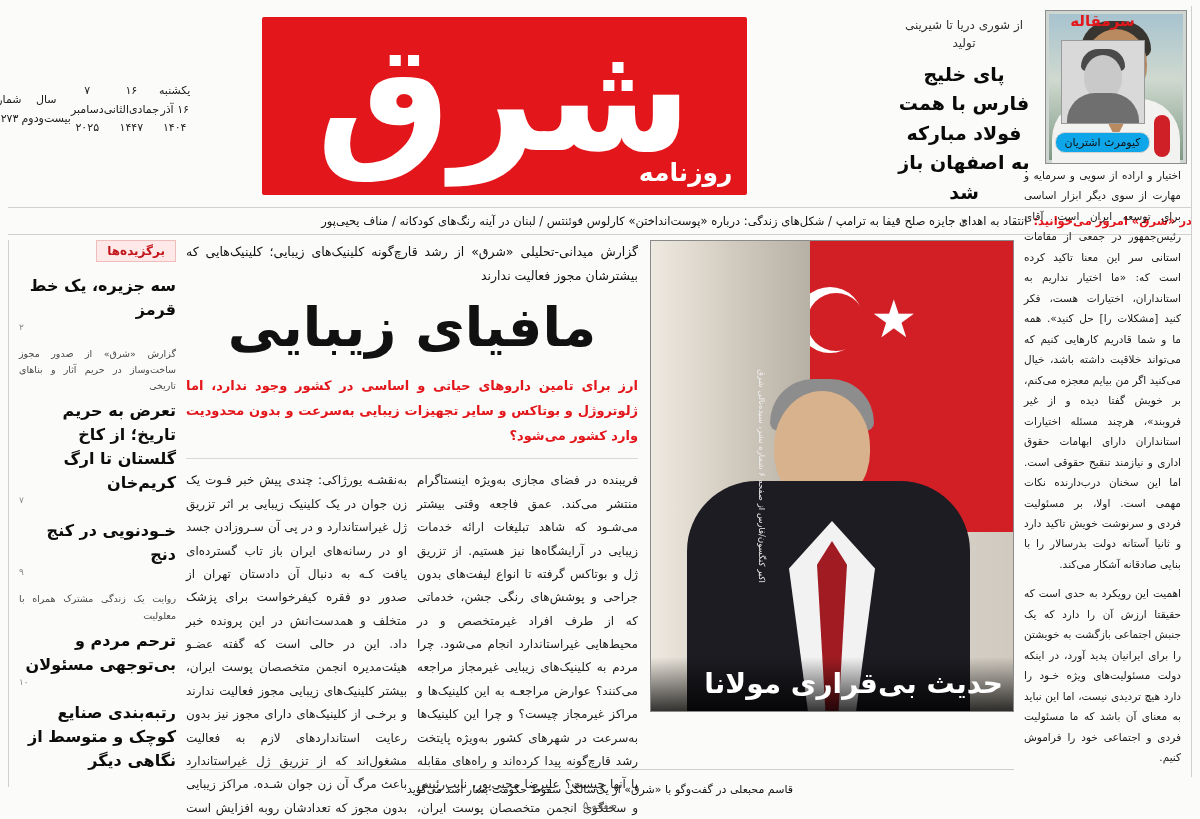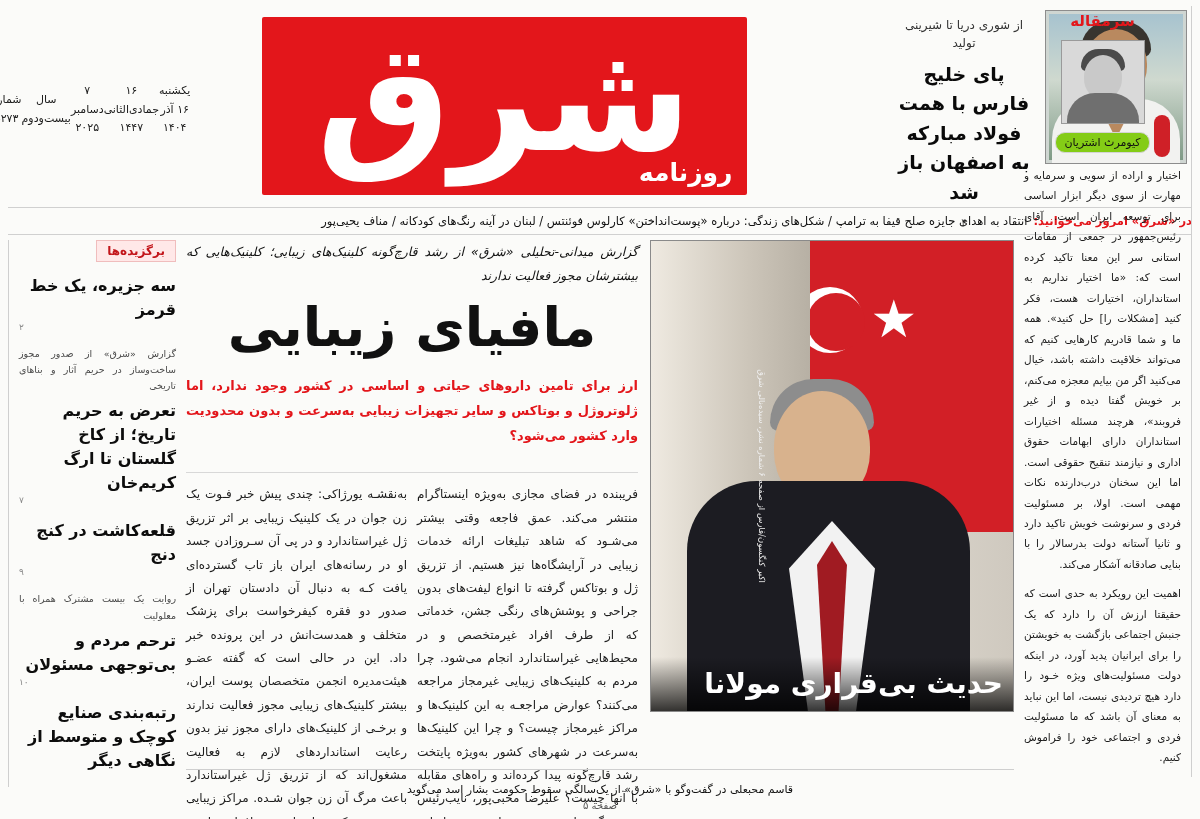--- a/index.html
+++ b/index.html
@@ -39,21 +39,21 @@
   .mh-right div{font-size:11px;color:#1b1b1b;line-height:1.7;text-align:center;}
   .mh-right .sep{width:70px;height:1px;background:#bdbdbd;margin:2px 0;}
   
   .edit-col{position:absolute;top:6px;right:8px;width:168px;border-right:1px solid #cfcfcf;padding-right:10px;box-sizing:border-box;}
   .edit-title{color:#e3161b;font-size:15px;font-weight:bold;text-align:center;margin:6px 0 10px;}
   .edit-head{font-size:17px;font-weight:bold;text-align:center;line-height:1.6;margin-bottom:12px;}
   .edit-photo{width:82px;height:82px;margin:0 auto;border:1px solid #9a9a9a;background:#d9d9d9;position:relative;overflow:hidden;}
   .ep-face{position:absolute;left:50%;top:14px;transform:translateX(-50%);width:38px;height:44px;border-radius:50% 50% 46% 46%;background:#c9c9c9;}
   .ep-hair{position:absolute;left:50%;top:8px;transform:translateX(-50%);width:44px;height:22px;border-radius:22px 22px 6px 6px;background:#4a4a4a;}
   .ep-body{position:absolute;left:50%;bottom:0;transform:translateX(-50%);width:72px;height:30px;background:#6f6f6f;border-radius:28px 28px 0 0;}
-  .edit-name{margin:8px auto 0;display:block;text-align:center;font-size:11px;background:#84cc16;border:1px solid #d4d4d4;border-radius:10px;padding:3px 8px;width:max-content;}
+  .edit-name{margin:8px auto 0;display:block;text-align:center;font-size:11px;background:#0ea5e9;border:1px solid #d4d4d4;border-radius:10px;padding:3px 8px;width:max-content;}
   .edit-body{font-size:10.5px;line-height:1.95;text-align:justify;margin-top:12px;color:#1a1a1a;}
   .edit-body p{margin:0 0 9px;}
   
   .ticker{position:absolute;top:207px;right:8px;left:8px;border-top:1px solid #d0d0d0;border-bottom:1px solid #d0d0d0;height:26px;display:flex;align-items:center;font-size:11.5px;}
   .ticker .red{color:#e3161b;font-weight:bold;margin-left:6px;}
   
   .left-col{position:absolute;top:240px;left:8px;width:168px;border-left:1px solid #cfcfcf;padding-left:10px;box-sizing:border-box;}
   .bar-title{display:block;width:max-content;margin:0 0 12px auto;background:#ffe8e8;color:#c3161b;font-size:12px;font-weight:bold;padding:3px 10px;border:1px solid #f0bdbd;}
   .bar-item{margin-bottom:14px;}
   .bar-desc{font-size:9.5px;color:#4a4a4a;line-height:1.7;text-align:justify;margin-bottom:5px;}
@@ -72,23 +72,23 @@
   .sp-man-head{position:absolute;left:34%;top:150px;width:96px;height:112px;border-radius:50% 50% 45% 45%;background:#d8b28d;}
   .sp-man-hair{position:absolute;left:33%;top:138px;width:104px;height:52px;border-radius:52px 52px 10px 10px;background:#8d8d8d;}
   .sp-suit{position:absolute;left:10%;bottom:0;width:78%;height:230px;background:#1c1c22;border-radius:70px 70px 0 0;}
   .sp-shirt{position:absolute;left:50%;bottom:0;transform:translateX(-50%);width:86px;height:190px;background:#f2f2f2;clip-path:polygon(50% 0,100% 25%,78% 100%,22% 100%,0 25%);}
   .sp-tie{position:absolute;left:50%;bottom:0;transform:translateX(-50%);width:30px;height:170px;background:#a01b22;clip-path:polygon(50% 0,100% 14%,72% 100%,28% 100%,0 14%);}
   .sp-caption{position:absolute;left:0;right:0;bottom:0;padding:8px 10px;background:linear-gradient(0deg,rgba(0,0,0,.78),rgba(0,0,0,0));color:#fff;}
   .sp-kicker{font-size:11px;margin-bottom:6px;}
   .sp-title{font-size:28px;font-weight:bold;line-height:1.35;}
   .sp-credit{position:absolute;left:4px;top:50%;transform:translateY(-50%) rotate(90deg);transform-origin:center;font-size:8.5px;color:#efefef;white-space:nowrap;}
   .main-text{flex:1;}
-  .lead-kicker{font-size:12.5px;line-height:1.9;text-align:justify;margin-bottom:6px;font-style:italic;}
+  .lead-kicker{font-size:12.5px;line-height:1.9;text-align:justify;margin-bottom:6px;}
   .lead-title{font-size:54px;font-weight:bold;text-align:center;line-height:1.2;margin:8px 0 14px;}
-  .lead-sub{color:#e3161b;font-size:13px;font-weight:bold;line-height:1.9;text-align:justify;border-bottom:1px solid #d8d8d8;padding-bottom:24px;margin-bottom:10px;}
+  .lead-sub{color:#e3161b;font-size:13px;font-weight:bold;line-height:1.9;text-align:justify;border-bottom:1px solid #d8d8d8;padding-bottom:10px;margin-bottom:10px;}
   .cols{display:flex;flex-direction:row;gap:10px;}
   .col{flex:1;font-size:12px;line-height:1.95;text-align:justify;color:#1d1d1d;}
   .col p{margin:0 0 8px;}
   .col .note{font-style:italic;color:#444;}
   
   .bottom{position:absolute;bottom:8px;right:186px;left:186px;border-top:1px solid #cfcfcf;padding-top:10px;display:flex;flex-direction:row;}
   .bottom-right{flex:1;text-align:center;}
   .bt-kicker{font-size:11px;line-height:1.8;margin-bottom:0;}
   .bt-title{font-size:31px;font-weight:bold;line-height:1.35;}
   .bt-page{font-size:10px;color:#555;margin-top:0;}
@@ -165,26 +165,26 @@
       <div class="bar-num">۲</div>
     </div>
 
     <div class="bar-item">
       <div class="bar-desc">گزارش «شرق» از صدور مجوز ساخت‌وساز در حریم آثار و بناهای تاریخی</div>
       <div class="bar-head">تعرض به حریم تاریخ؛ از کاخ گلستان تا ارگ کریم‌خان</div>
       <div class="bar-num">۷</div>
     </div>
 
     <div class="bar-item">
-      <div class="bar-head">قلعه‌کاشت در کنج دنج</div>
+      <div class="bar-head">خـود‌نویی در کنج دنج</div>
       <div class="bar-num">۹</div>
     </div>
 
     <div class="bar-item">
-      <div class="bar-desc">روایت یک بیست مشترک همراه با معلولیت</div>
+      <div class="bar-desc">روایت یک زندگی مشترک همراه با معلولیت</div>
       <div class="bar-head">ترحم مردم و بی‌توجهی مسئولان</div>
       <div class="bar-num">۱۰</div>
     </div>
 
     <div class="bar-item">
       <div class="bar-head">رتبه‌بندی صنایع کوچک و متوسط از نگاهی دیگر</div>
 
     </div>
   </div>
 

